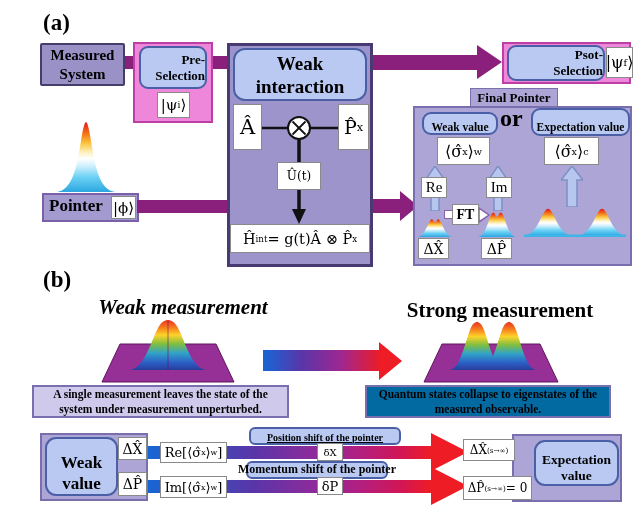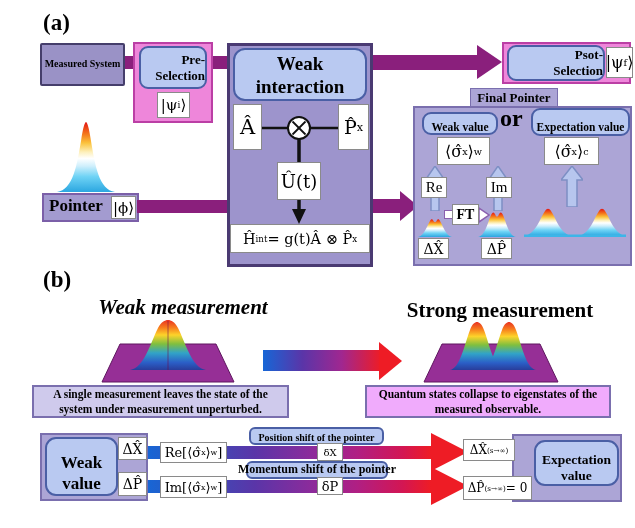--- a/index.html
+++ b/index.html
@@ -48,21 +48,21 @@
     </defs>
   </svg>
 
   <div class="abs bold" style="left:43px;top:10px;font-size:23px;">(a)</div>
 
   <div class="abs conn" style="left:122px;top:56px;width:14px;height:13px;"></div>
   <div class="abs conn" style="left:209px;top:56px;width:20px;height:13px;"></div>
   <div class="abs conn" style="left:373px;top:55px;width:105px;height:15px;"></div>
   <div class="abs tri-r" style="left:477px;top:45px;border-left:25px solid #8a1f7c;border-top:17px solid transparent;border-bottom:17px solid transparent;"></div>
 
-  <div class="abs pbox ctr bold" style="left:40px;top:43px;width:85px;height:43px;font-size:10px;line-height:1.25;border-radius:2px;">Measured System</div>
+  <div class="abs pbox ctr bold" style="left:40px;top:43px;width:85px;height:43px;font-size:15px;line-height:1.25;border-radius:2px;">Measured System</div>
 
   <div class="abs pinkbox" style="left:133px;top:42px;width:80px;height:81px;"></div>
   <div class="abs chip ctr bold" style="left:139px;top:46px;width:68px;height:43px;font-size:13px;line-height:1.2;flex-direction:column;">
     <span>Pre-</span>
     <span>Selection</span>
   </div>
   <div class="abs whitebox ctr math" style="left:157px;top:92px;width:33px;height:26px;font-size:15px;">
       <span>|ψ</span>
       <span class="sb">i</span>
       <span>⟩</span>
@@ -78,21 +78,21 @@
     <line x1="78.5" y1="78.5" x2="65.5" y2="91.5" stroke="#111" stroke-width="1.8"></line>
   </svg>
   <div class="abs chip ctr bold" style="left:233px;top:48px;width:134px;height:53px;font-size:19px;line-height:1.25;border-radius:12px;">Weak interaction</div>
   <div class="abs whitebox ctr math" style="left:233px;top:104px;width:29px;height:46px;font-size:21px;">
       <span>Â</span>
     </div>
   <div class="abs whitebox ctr math" style="left:338px;top:104px;width:31px;height:46px;font-size:19px;">
       <span>P̂</span>
       <span class="sb">x</span>
     </div>
-  <div class="abs whitebox ctr math" style="left:277px;top:162px;width:44px;height:38px;font-size:18px;">
+  <div class="abs whitebox ctr math" style="left:277px;top:162px;width:44px;height:28px;font-size:12px;">
       <span>Û(t)</span>
     </div>
   <div class="abs whitebox ctr math" style="left:230px;top:224px;width:140px;height:29px;font-size:14.5px;">
       <span>Ĥ</span>
       <span class="sb">int</span>
       <span> = g(t)Â ⊗ P̂</span>
       <span class="sb">x</span>
     </div>
 
   <div class="abs pinkbox" style="left:502px;top:42px;width:129px;height:42px;"></div>
@@ -185,21 +185,21 @@
 
   <div class="abs" style="left:263px;top:350px;width:118px;height:21px;background:linear-gradient(90deg,#1766d6,#5a35a8,#a02790,#ee1c25);"></div>
   <div class="abs tri-r" style="left:379px;top:342px;border-left:23px solid #ee1c25;border-top:19px solid transparent;border-bottom:19px solid transparent;"></div>
 
   <div class="abs ctr bold" style="left:385px;top:298px;width:230px;font-size:21px;">Strong measurement</div>
   <svg class="abs" style="left:420px;top:320px;" width="142" height="66" viewBox="0 0 142 66">
     <polygon points="22,24 120,24 138,62 4,62" fill="#962f96" stroke="#5f175f" stroke-width="1"></polygon>
     <path d="M30,50 C40,48 44,26 50,10 C52,4 55,2 57,2 C59,2 62,4 64,10 C70,26 74,48 84,50 Z" fill="url(#g3d)"></path>
     <path d="M62,50 C72,48 76,26 82,10 C84,4 87,2 89,2 C91,2 94,4 96,10 C102,26 106,48 116,50 Z" fill="url(#g3d)"></path>
   </svg>
-  <div class="abs ctr bold" style="left:365px;top:385px;width:246px;height:33px;background:#f0abfc;border:2px solid #7a6fae;box-sizing:border-box;font-size:11.5px;line-height:1.3;padding:12px 6px;">Quantum states collapse to eigenstates of the measured observable.</div>
+  <div class="abs ctr bold" style="left:365px;top:385px;width:246px;height:33px;background:#0369a1;border:2px solid #7a6fae;box-sizing:border-box;font-size:11.5px;line-height:1.3;padding:12px 6px;">Quantum states collapse to eigenstates of the measured observable.</div>
 
   <div class="abs gradbar" style="left:147px;top:446px;width:284px;height:13px;"></div>
   <div class="abs gradbar" style="left:147px;top:480px;width:284px;height:13px;"></div>
   <div class="abs tri-r" style="left:431px;top:433px;border-left:37px solid #ee1c25;border-top:19px solid transparent;border-bottom:19px solid transparent;"></div>
   <div class="abs tri-r" style="left:431px;top:467px;border-left:37px solid #ee1c25;border-top:19px solid transparent;border-bottom:19px solid transparent;"></div>
 
   <div class="abs panel" style="left:40px;top:433px;width:108px;height:68px;"></div>
   <div class="abs chip ctr bold" style="left:45px;top:437px;width:73px;height:59px;font-size:17px;line-height:1.2;border-radius:11px;">Weak value</div>
   <div class="abs whitebox ctr math" style="left:118px;top:437px;width:29px;height:23px;font-size:14px;">
       <span>ΔX̂</span>
@@ -216,21 +216,21 @@
       <span>]</span>
     </div>
   <div class="abs whitebox ctr math" style="left:160px;top:476px;width:67px;height:22px;font-size:13px;">
       <span>Im[⟨σ̂</span>
       <span class="sb">x</span>
       <span>⟩</span>
       <span class="sb">w</span>
       <span>]</span>
     </div>
 
-  <div class="abs chip ctr bold" style="left:249px;top:427px;width:135px;height:18px;font-size:10px;border-radius:6px;white-space:nowrap;">Position shift of the pointer</div>
+  <div class="abs chip ctr bold" style="left:249px;top:427px;width:152px;height:18px;font-size:10px;border-radius:6px;white-space:nowrap;text-decoration:underline;">Position shift of the pointer</div>
   <div class="abs chip ctr bold" style="left:246px;top:461px;width:142px;height:18px;font-size:12px;border-radius:6px;white-space:nowrap;">Momentum shift of the pointer</div>
   <div class="abs whitebox ctr math" style="left:317px;top:443px;width:26px;height:18px;font-size:10px;">
       <span>δX</span>
     </div>
   <div class="abs whitebox ctr math" style="left:317px;top:477px;width:26px;height:18px;font-size:13px;">
       <span>δP</span>
     </div>
 
   <div class="abs panel" style="left:512px;top:434px;width:110px;height:68px;"></div>
   <div class="abs whitebox ctr math" style="left:463px;top:439px;width:52px;height:22px;font-size:12px;">

